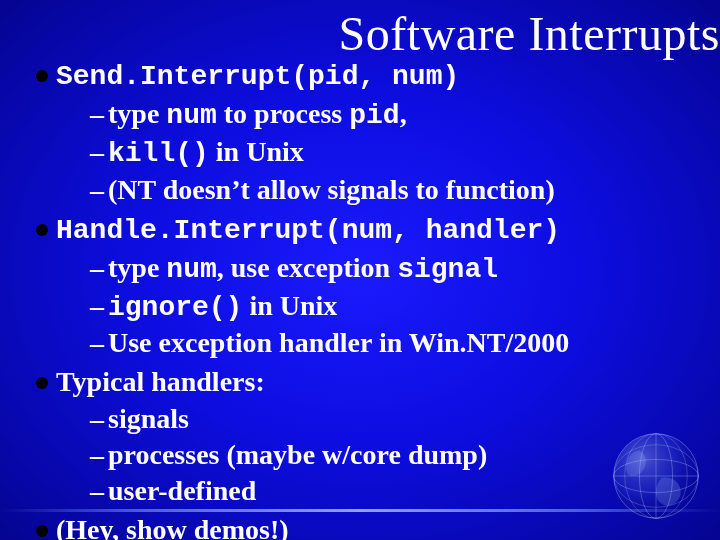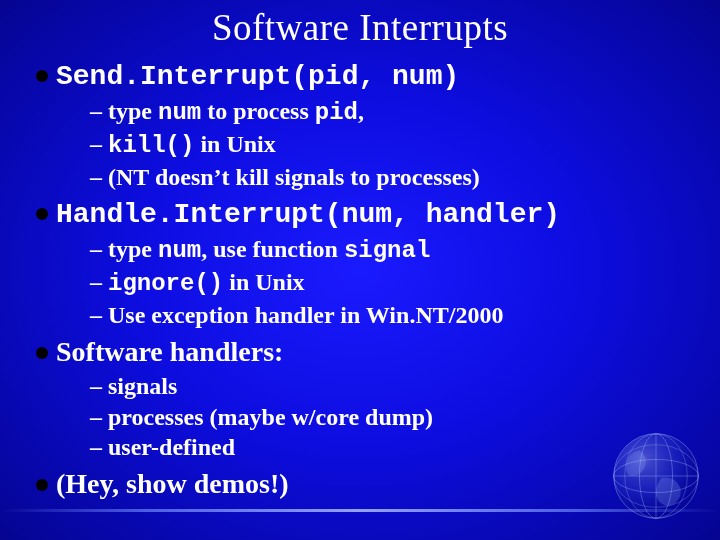--- a/index.html
+++ b/index.html
@@ -18,22 +18,22 @@
     background:
       radial-gradient(ellipse 900px 700px at 50% 50%,
         #1a1aff 0%,
         #0d0de0 25%,
         #0606a0 50%,
         #020260 72%,
         #000030 100%);
     box-sizing: border-box;
   }
   .title {
-    text-align: center;
-    font-size: 37px;
+    text-align: right;
+    font-size: 48px;
     font-weight: normal;
     padding-top: 6px;
     letter-spacing: 0.5px;
   }
   .body {
     position: absolute;
     left: 36px;
     top: 56px;
     width: 640px;
     font-weight: bold;
@@ -59,21 +59,21 @@
   .mono {
     font-family: "Courier New", Courier, monospace;
     letter-spacing: 0px;
   }
   .sub-list {
     margin-left: 54px;
     margin-top: 2px;
     margin-bottom: 4px;
   }
   .sub-item {
-    font-size: 24px;
+    font-size: 28px;
     line-height: 1.28;
   }
   .dash {
     display: inline-block;
     width: 18px;
   }
   .sm-mono {
     font-family: "Courier New", Courier, monospace;
   }
   .footer-line {
@@ -105,34 +105,34 @@
   <div class="title">Software Interrupts</div>
 
   <div class="body" id="body">
       <div class="bullet-row">
         <div class="bullet-dot"></div>
         <div class="bullet-text"><span class="mono">Send.Interrupt(pid, num)</span></div>
       </div>
       <div class="sub-list">
         <div class="sub-item"><span class="dash">–  </span><span>type </span><span class="sm-mono">num</span><span> to process </span><span class="sm-mono">pid</span><span>,</span></div>
         <div class="sub-item"><span class="dash">–  </span><span class="sm-mono">kill()</span><span> in Unix</span></div>
-        <div class="sub-item"><span class="dash">–  </span><span>(NT doesn’t kill signals to processes)</span></div>
+        <div class="sub-item"><span class="dash">–  </span><span>(NT doesn’t allow signals to function)</span></div>
       </div>
       <div class="bullet-row">
         <div class="bullet-dot"></div>
         <div class="bullet-text"><span class="mono">Handle.Interrupt(num, handler)</span></div>
       </div>
       <div class="sub-list">
-        <div class="sub-item"><span class="dash">–  </span><span>type </span><span class="sm-mono">num</span><span>, use function </span><span class="sm-mono">signal</span></div>
+        <div class="sub-item"><span class="dash">–  </span><span>type </span><span class="sm-mono">num</span><span>, use exception </span><span class="sm-mono">signal</span></div>
         <div class="sub-item"><span class="dash">–  </span><span class="sm-mono">ignore()</span><span> in Unix</span></div>
         <div class="sub-item"><span class="dash">–  </span><span>Use exception handler in Win.NT/2000</span></div>
       </div>
       <div class="bullet-row">
         <div class="bullet-dot"></div>
-        <div class="bullet-text"><span>Software handlers:</span></div>
+        <div class="bullet-text"><span>Typical handlers:</span></div>
       </div>
       <div class="sub-list">
         <div class="sub-item"><span class="dash">–  </span><span>signals</span></div>
         <div class="sub-item"><span class="dash">–  </span><span>processes (maybe w/core dump)</span></div>
         <div class="sub-item"><span class="dash">–  </span><span>user-defined</span></div>
       </div>
       <div class="bullet-row">
         <div class="bullet-dot"></div>
         <div class="bullet-text"><span>(Hey, show demos!)</span></div>
       </div>

